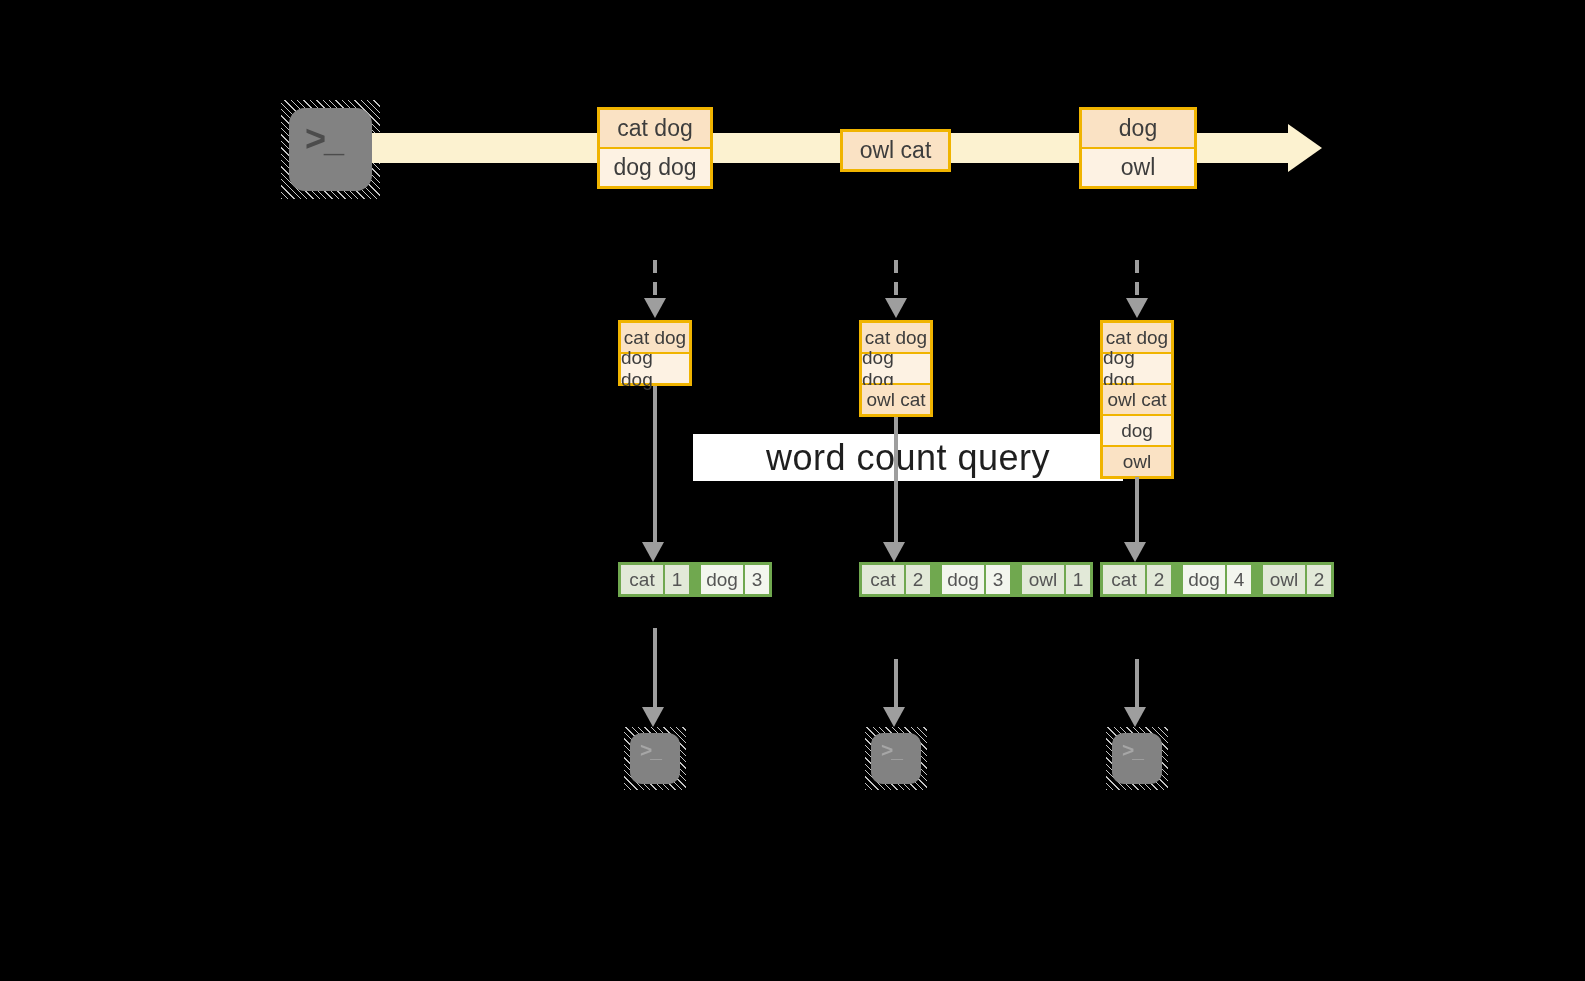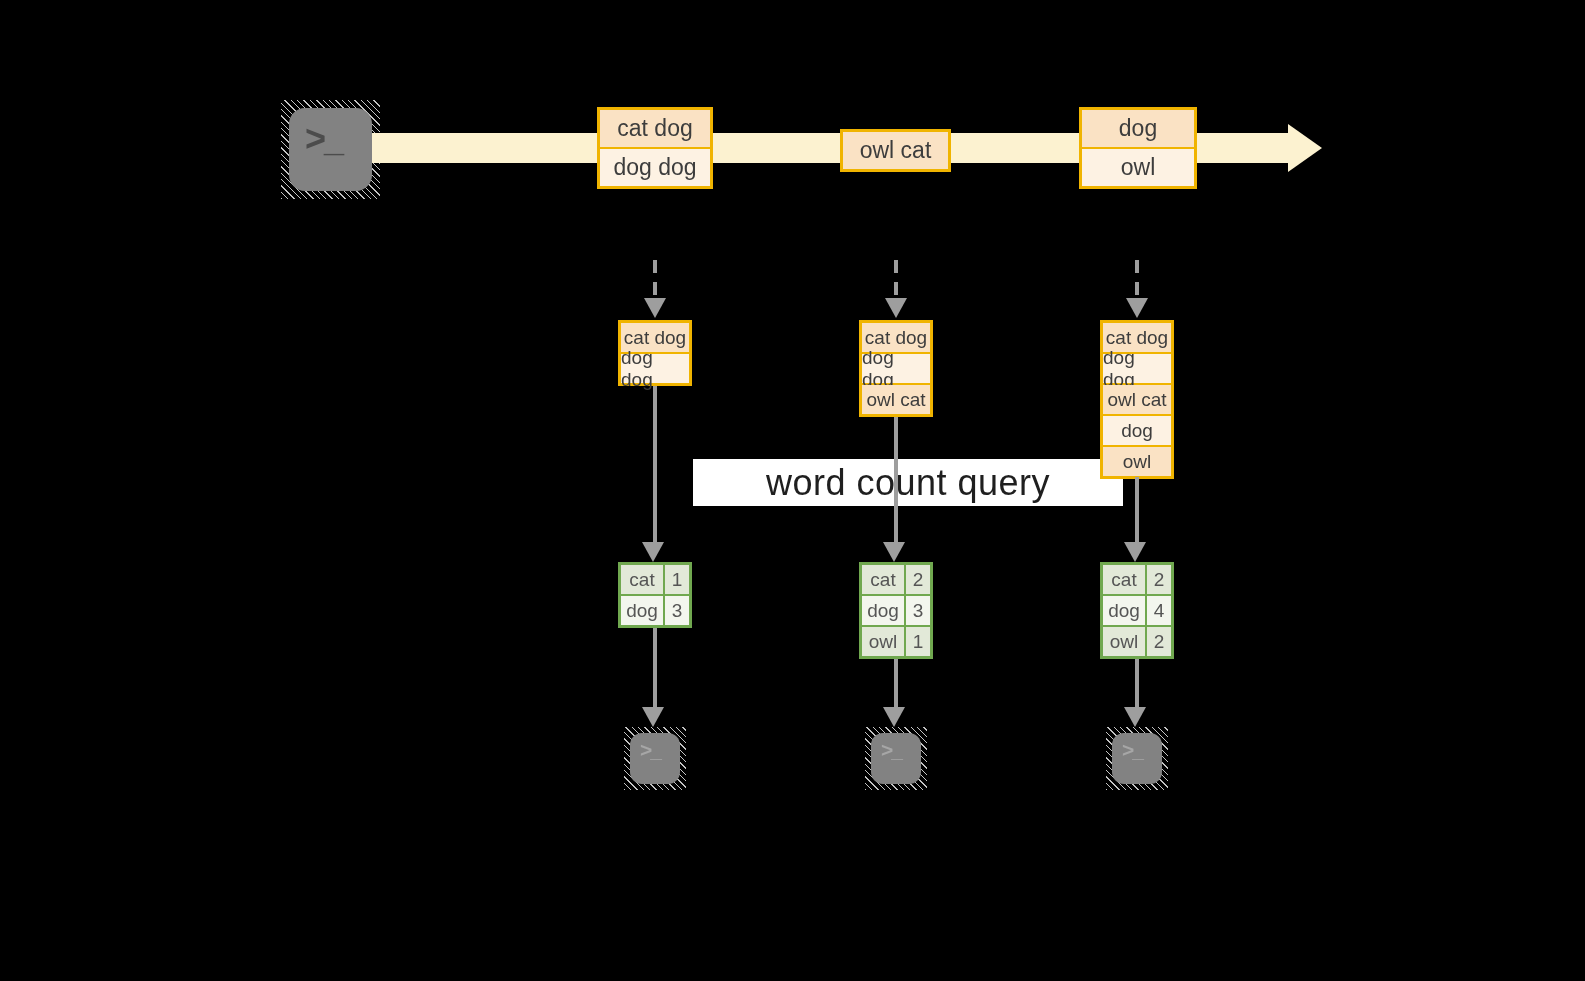--- a/index.html
+++ b/index.html
@@ -32,37 +32,37 @@
   .obox{position:absolute;border:3px solid var(--gold);background:var(--gold);
     display:flex;flex-direction:column;gap:2px;z-index:3;}
   .ocell{display:flex;align-items:center;justify-content:center;color:var(--txt);}
   .obox.big .ocell{height:37px;font-size:23px;}
   .obox.small .ocell{height:29px;font-size:19px;}
   .ocell.dark{background:var(--peach-dark);}
   .ocell.light{background:var(--peach-light);}
 
   
   .gtable{position:absolute;border:3px solid var(--green);background:var(--green);
-    display:flex;flex-direction:column;gap:2px;z-index:3;}
+    display:flex;flex-direction:row;gap:12px;z-index:3;}
   .grow{display:flex;gap:2px;}
   .gword,.gnum{display:flex;align-items:center;justify-content:center;height:29px;font-size:19px;color:#555;}
   .gword{width:42px;}
   .gnum{width:24px;}
   .grow.dark .gword,.grow.dark .gnum{background:var(--green-dark);}
   .grow.light .gword,.grow.light .gnum{background:var(--green-light);}
 
   
   .vline{position:absolute;width:4px;background:var(--gray);z-index:3;}
   .vdash{position:absolute;width:4px;z-index:3;
     background:repeating-linear-gradient(to bottom,var(--gray) 0 13px,transparent 13px 22px);}
   .vhead{position:absolute;width:0;height:0;z-index:3;
     border-left:11px solid transparent;border-right:11px solid transparent;border-top:20px solid var(--gray);}
 
   
-  .query-box{position:absolute;left:693px;top:459px;width:430px;height:47px;background:#ffffff;z-index:2;
+  .query-box{position:absolute;left:693px;top:434px;width:430px;height:47px;background:#ffffff;z-index:2;
     display:flex;align-items:center;justify-content:center;}
   .query-box span{font-size:36px;color:#1f1f1f;letter-spacing:0.5px;}
 </style>
 </head>
 <body>
 
 <div id="canvas">
 
   <div class="term term-lg" style="left:281px;top:100px;">
     <div class="term-inner">

